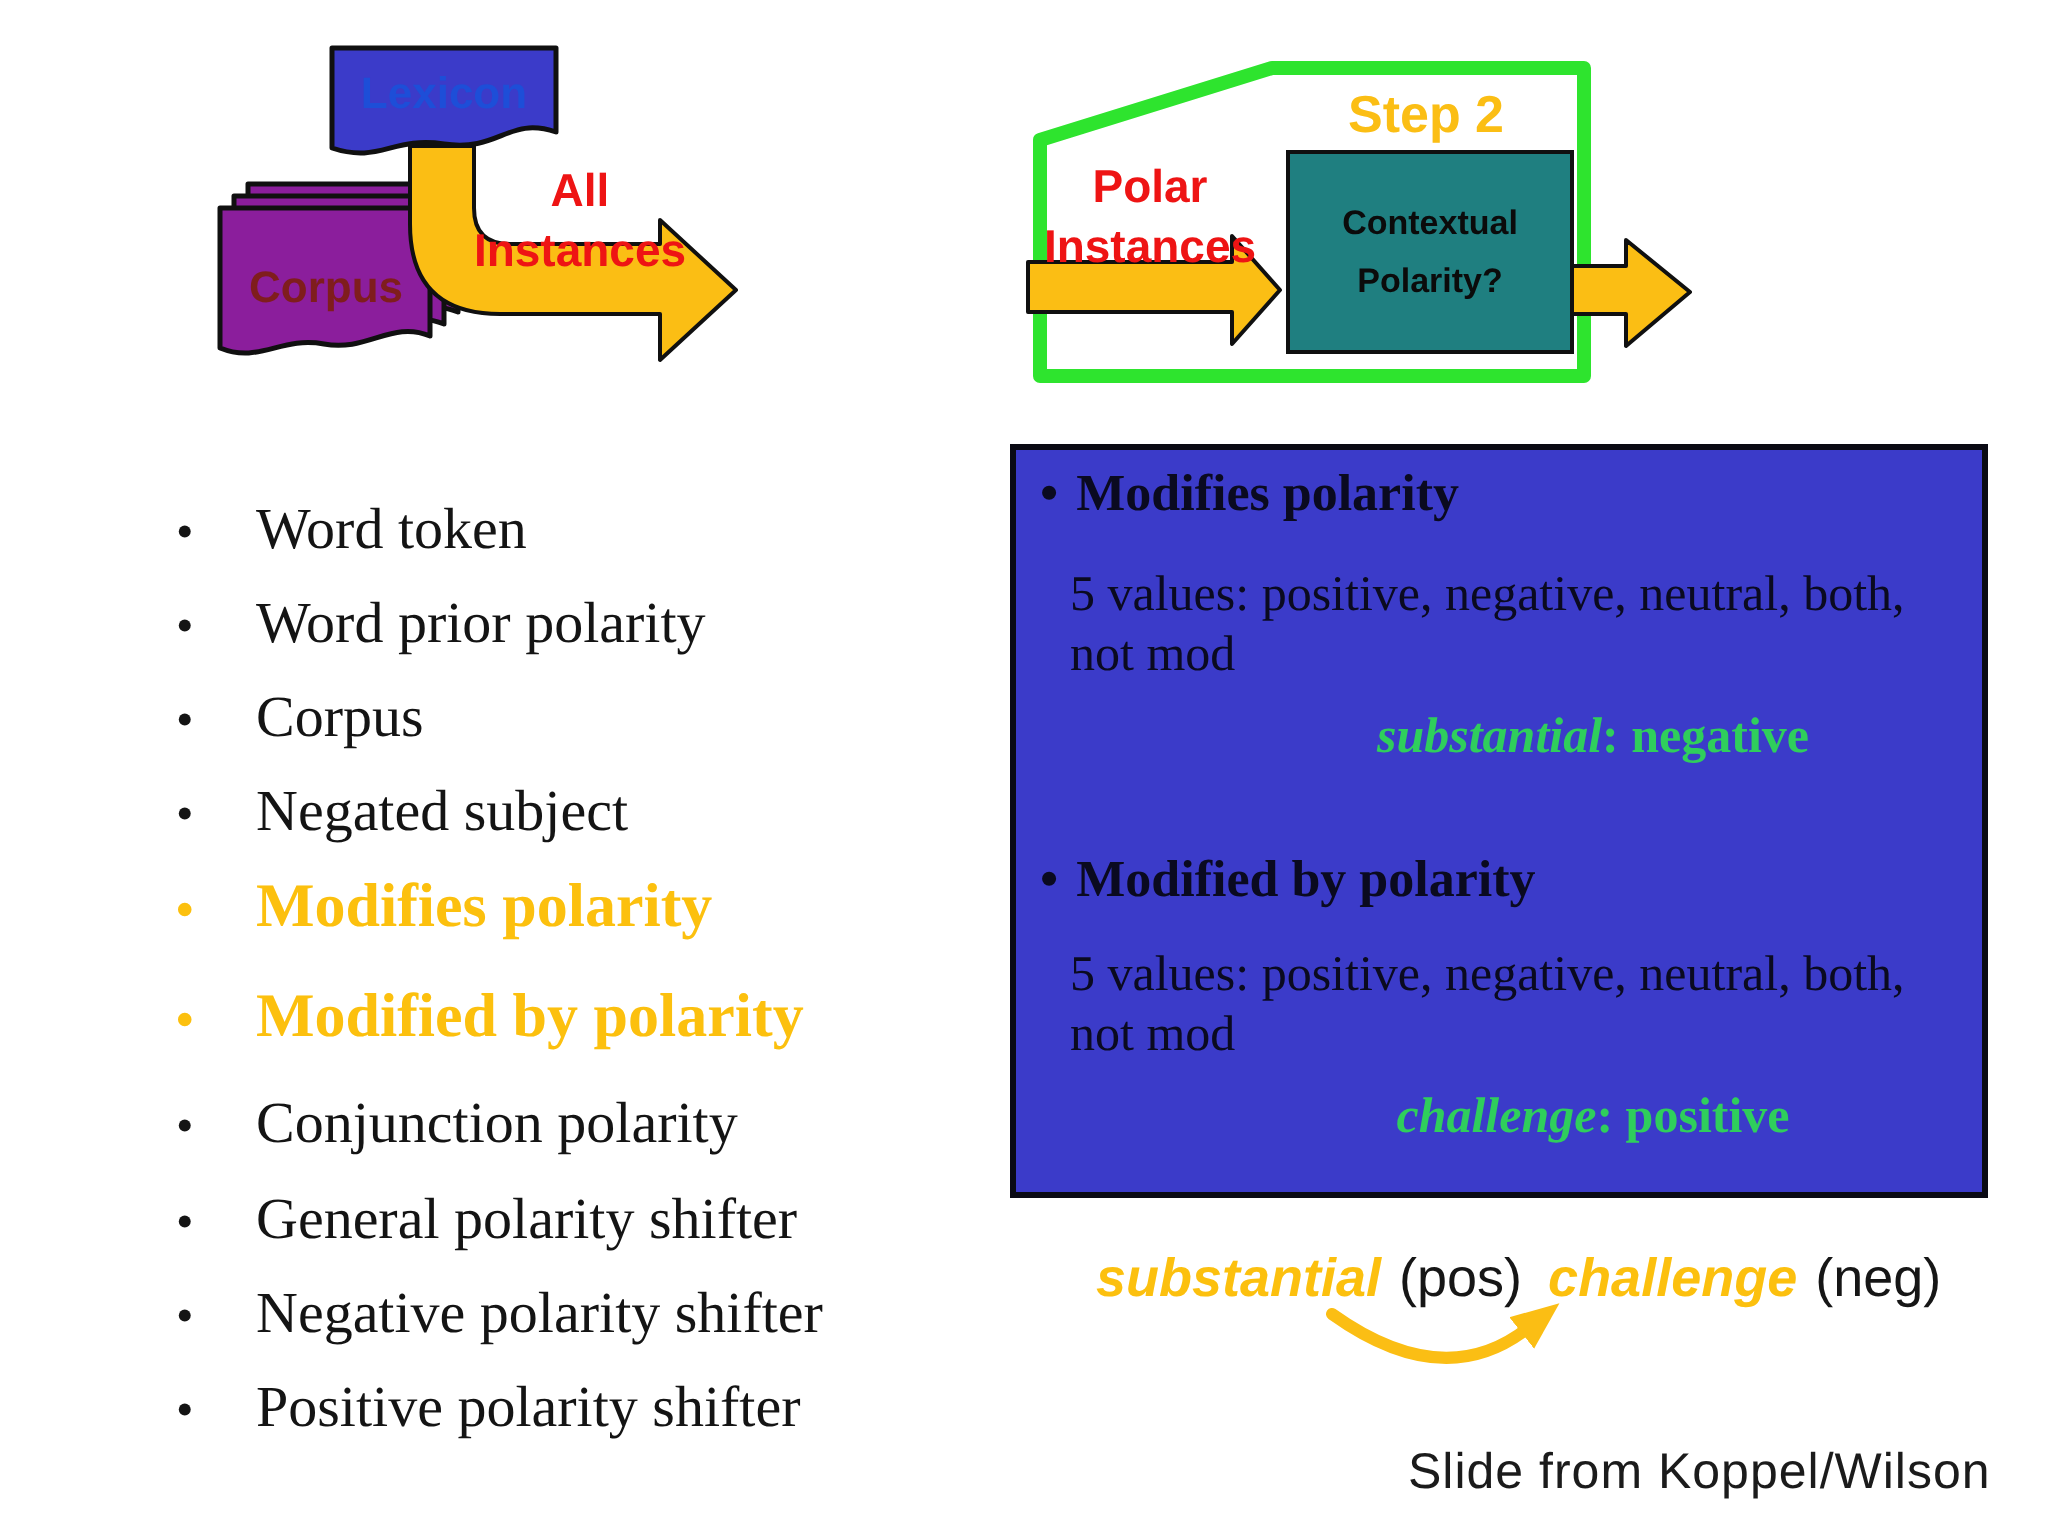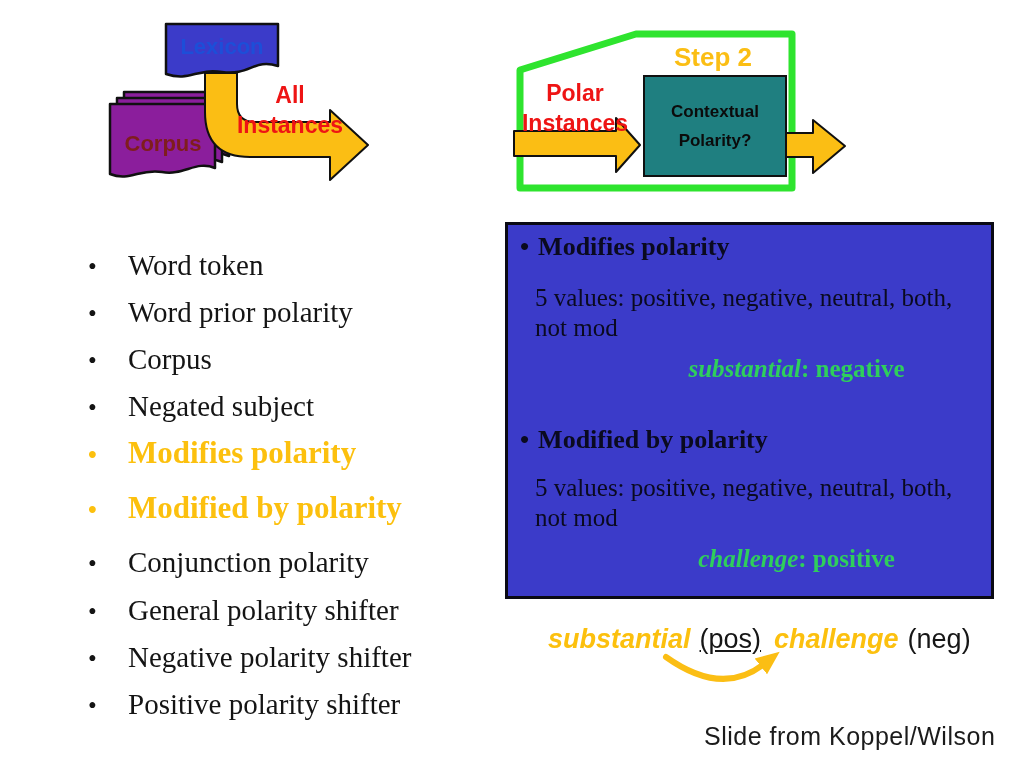--- a/index.html
+++ b/index.html
@@ -46,21 +46,21 @@
   .panel-values .vl { font-weight:normal; }
   .panel-example {
     position:absolute; left:0; right:0; padding-left:94px; text-align:center;
     font-size:25px; font-weight:bold; color:#2fce5c;
   }
   .panel-example .w { font-style:italic; }
 
   
   .example-line { left:548px; top:624px; font-size:27px; color:#161616; }
   .example-line .gold-word { color:#fcc00e; font-weight:bold; font-style:italic; margin-right:9px; }
-  .example-line .tag { margin-right:13px;text-decoration:underline; }
+  .example-line .tag { margin-right:13px; }
 
   .credit { left:704px; top:722px; font-size:25px; color:#1b1b1b; letter-spacing:0.5px; }
 </style>
 </head>
 <body>
 
 <div class="slide">
 
   <svg class="abs" style="left:0;top:0" width="1024" height="768" viewBox="0 0 1024 768">
     <defs>

